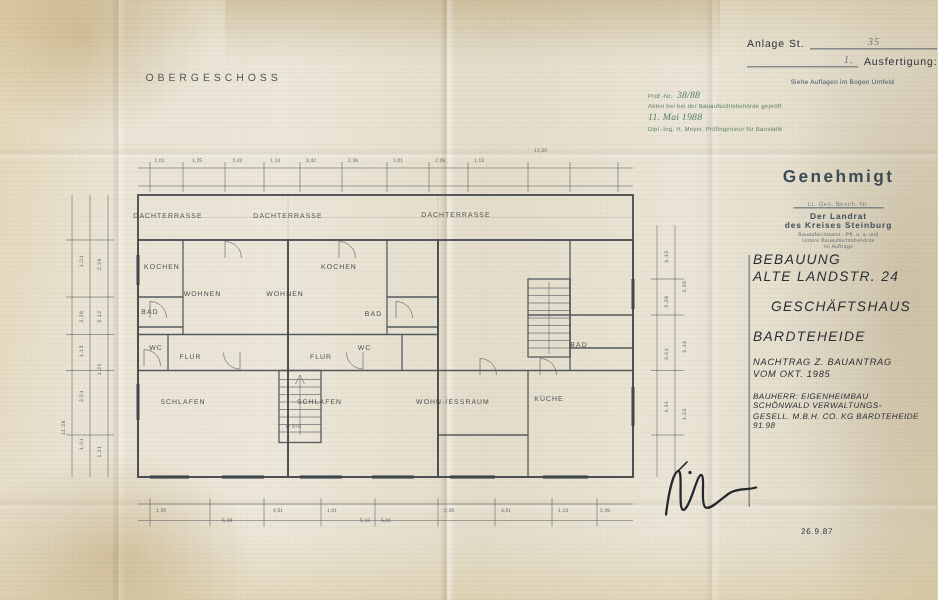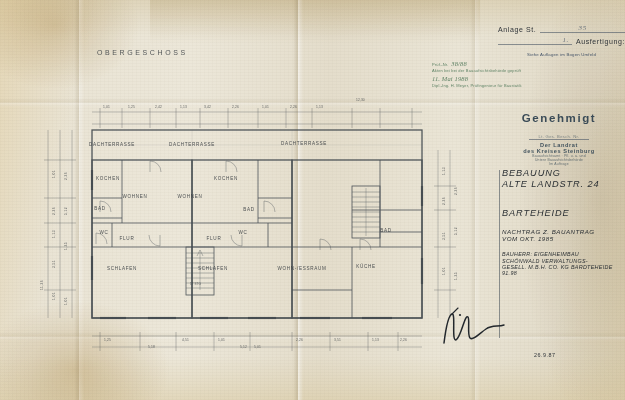--- a/index.html
+++ b/index.html
@@ -327,22 +327,23 @@
     <div class="ap-xs">Bauaufsichtsamt · Pfl. u. a. und</div>
     <div class="ap-xs">Untere Bauaufsichtsbehörde</div>
     <div class="ap-xs">Im Auftrage</div>
   </div>
 
   <div id="tbrule"></div>
   <div id="titleblock">
     <div class="tb-line tb-big">BEBAUUNG</div>
     <div class="tb-line tb-big">ALTE LANDSTR. 24</div>
     <div class="tb-gap"></div>
+    <div class="tb-line tb-big" style="padding-left:12px;">GESCHÄFTSHAUS</div>
     <div class="tb-gap"></div>
-    <div class="tb-line tb-big">BARTEHEIDE</div>
+    <div class="tb-line tb-big">BARDTEHEIDE</div>
     <div class="tb-gap"></div>
     <div class="tb-line tb-sm">NACHTRAG Z. BAUANTRAG</div>
     <div class="tb-line tb-sm">VOM OKT. 1985</div>
     <div class="tb-gap"></div>
     <div class="tb-line tb-xs">BAUHERR: EIGENHEIMBAU</div>
     <div class="tb-line tb-xs">SCHÖNWALD VERWALTUNGS-</div>
     <div class="tb-line tb-xs">GESELL. M.B.H. CO. KG BARDTEHEIDE</div>
     <div class="tb-line tb-xs">91.98</div>
   </div>
 

